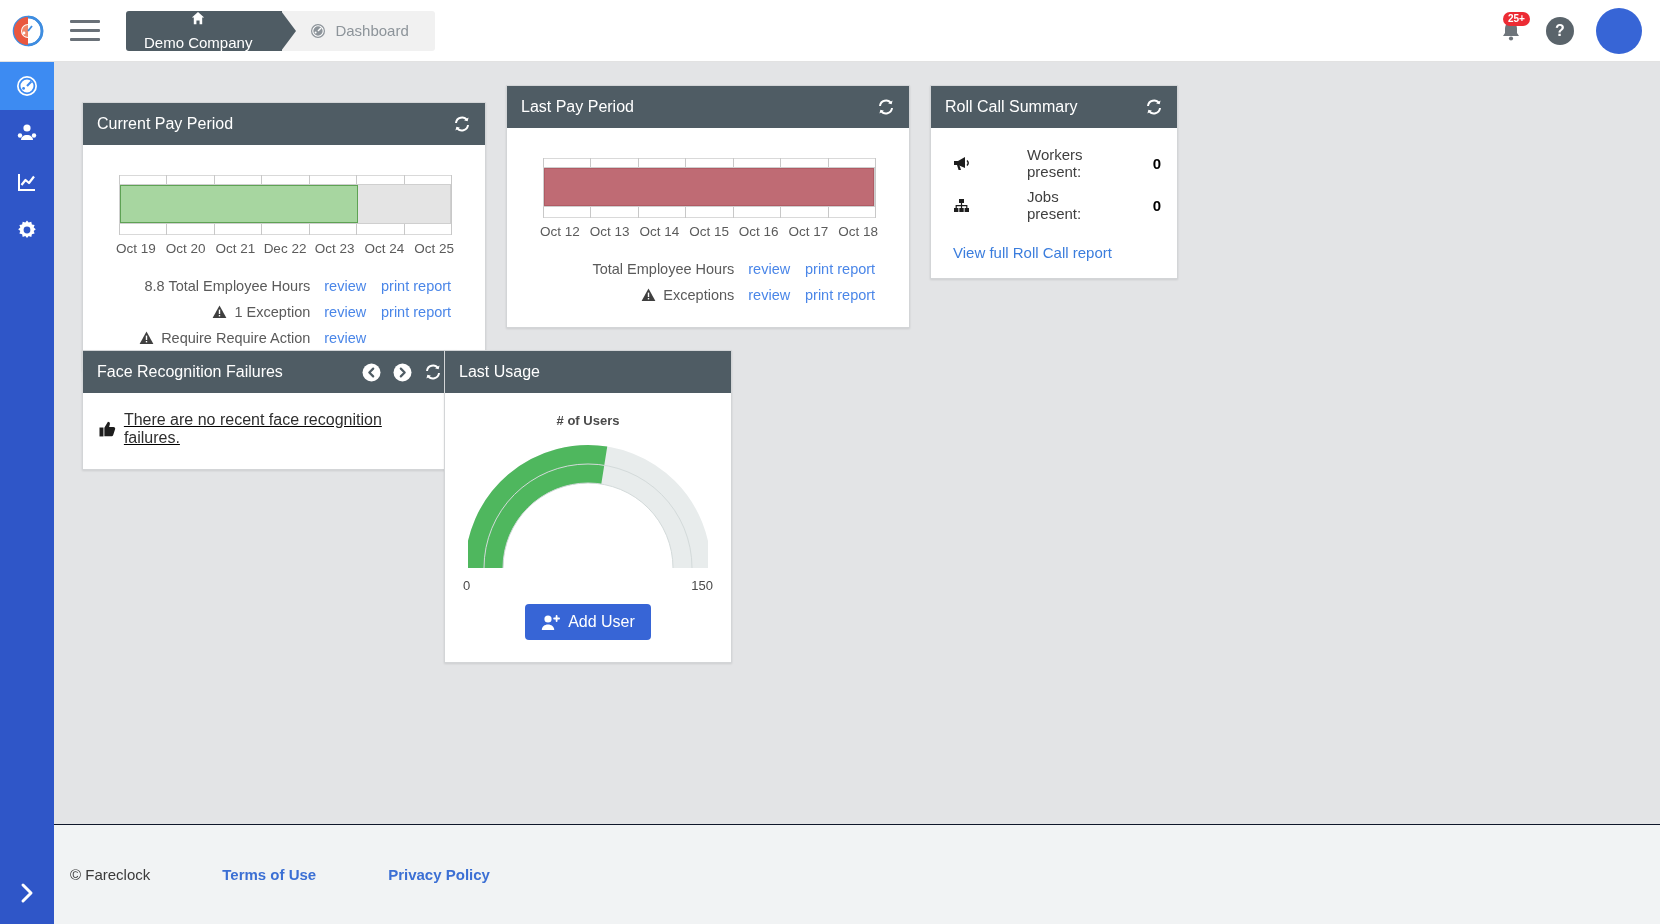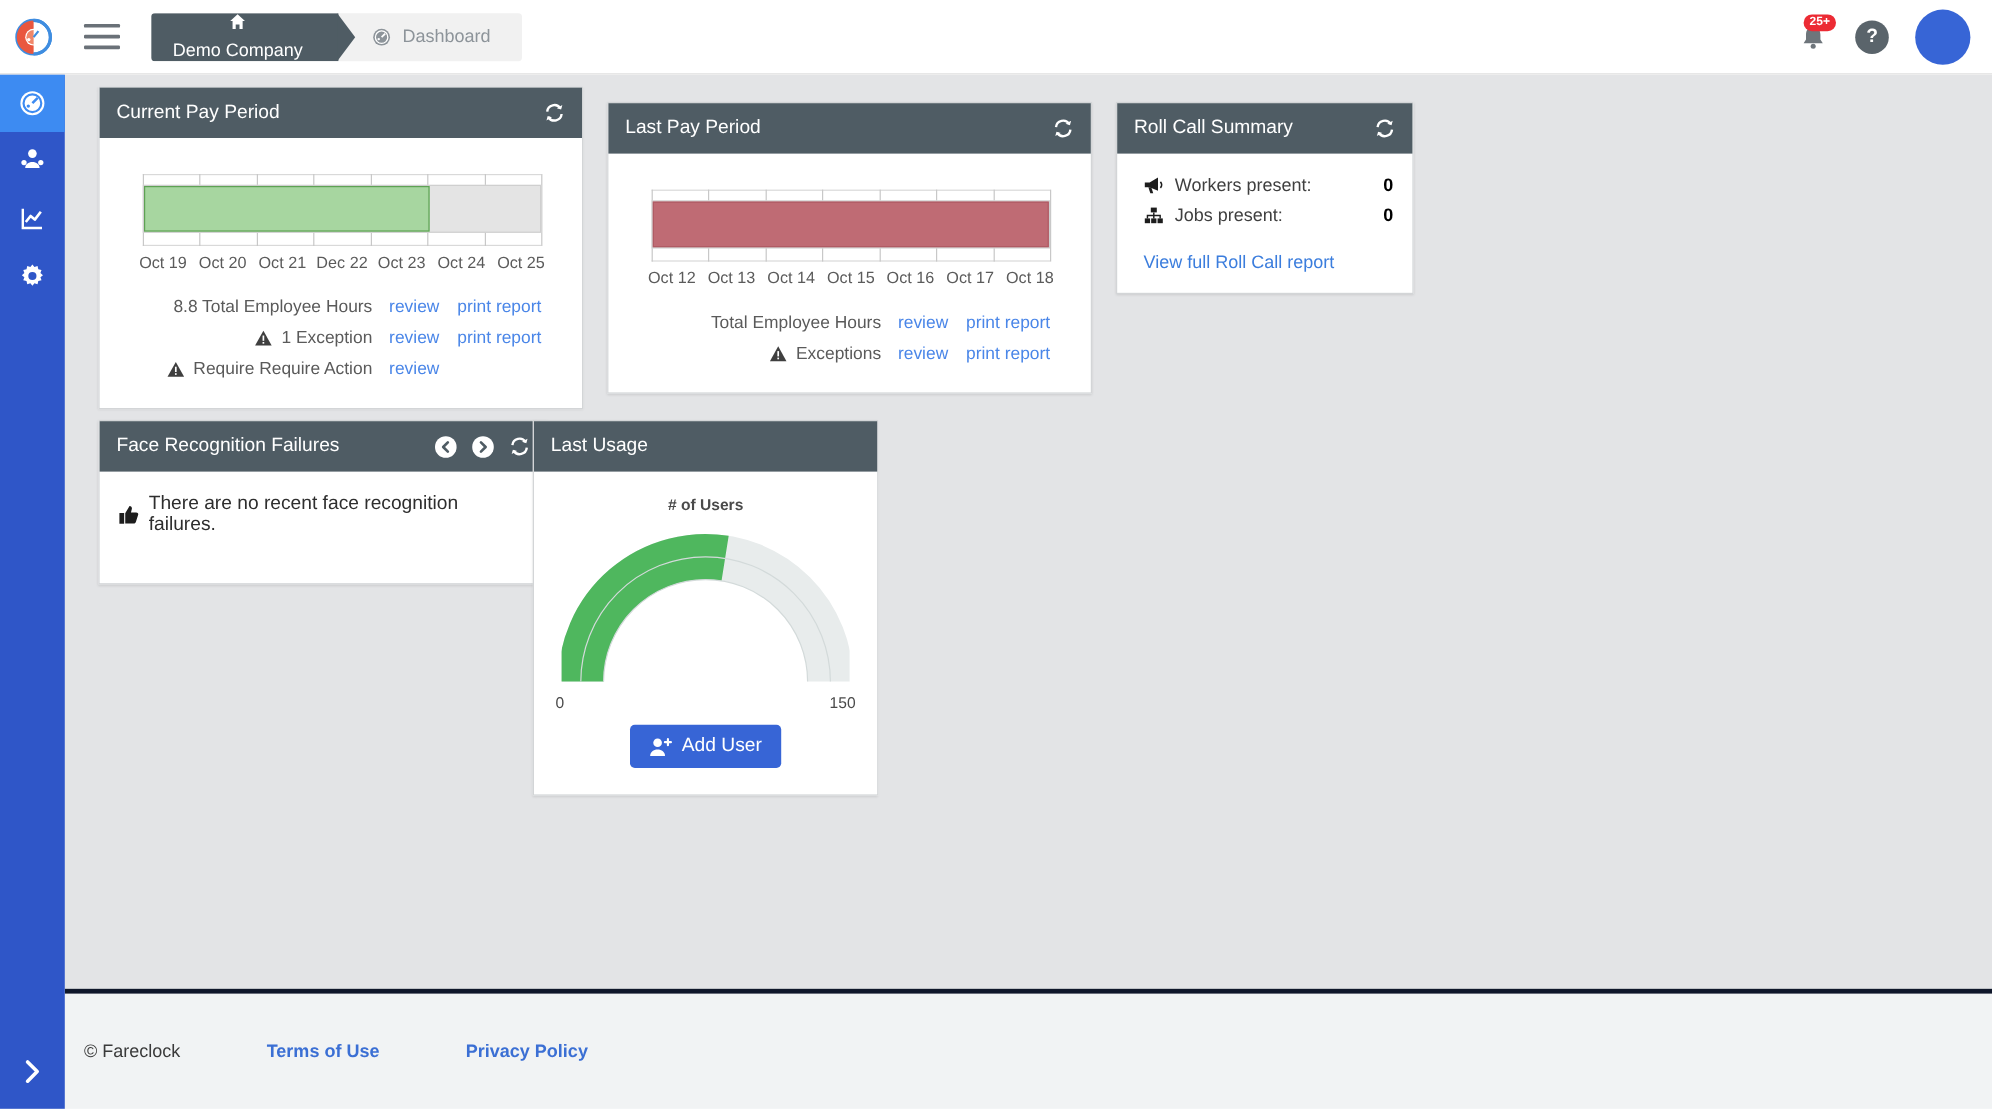--- a/index.html
+++ b/index.html
@@ -76,21 +76,21 @@
     color: #fff; font-size: 22px; font-weight: bold; cursor: pointer;
   }
 
   
   .content {
     position: absolute; left: 54px; top: 62px;
     width: 1606px; height: 762px; background: #e3e4e6; overflow: hidden;
   }
   .footer {
     position: absolute; left: 54px; top: 824px; width: 1606px; height: 100px;
-    background: #f1f3f4; border-top: 4px solid #0f172a;
+    background: #f1f3f4; border-top: 1px solid #0f172a;
     display: flex; align-items: center; gap: 72px; padding-left: 16px;
     font-size: 15px;
   }
   .footer .muted { color: #3a3a3a; }
   .footer a { color: #3b6fd4; text-decoration: none; cursor: pointer; font-weight: bold; }
 
   
   .card {
     position: absolute; background: #ffffff;
     border: 1px solid #d3d5d7; box-shadow: 0 1px 2px rgba(0,0,0,.10);
@@ -123,21 +123,21 @@
 
   .rows { margin-top: 22px; }
   .drow {
     display: flex; align-items: center; justify-content: flex-end;
     gap: 0; font-size: 14.5px; color: #5a5a5a; margin-bottom: 10px;
   }
   .drow .lbl { display: flex; align-items: center; gap: 7px; justify-content: flex-end; }
   .drow .lnk { color: #4a86e8; cursor: pointer; text-align: left; }
 
   
-  .rc-line { display: flex; align-items: center; font-size: 15px; color: #3f3f3f; margin-bottom: 8px; }
+  .rc-line { display: flex; align-items: center; font-size: 15px; color: #3f3f3f; margin-bottom: 8px; gap: 48px; }
   .rc-line .ic { width: 26px; display: flex; align-items: center; }
   .rc-line .nm { flex: 1; }
   .rc-line .val { font-weight: bold; color: #000; }
   .rc-link { color: #3b7ddd; font-size: 15px; margin-top: 14px; display: inline-block; cursor: pointer; }
 
   
   .gauge-title { text-align: center; font-size: 13px; font-weight: bold; color: #4a4a4a; margin-top: 14px; }
   .gauge-wrap { position: relative; width: 240px; height: 140px; margin: 16px auto 0; }
   .gauge-labels { position: relative; width: 250px; margin: 0 auto; font-size: 13px; color: #4a4a4a; }
   .gauge-labels .lo { position: absolute; left: 0; top: -6px; }
@@ -234,21 +234,21 @@
   </div>
   <div class="side-expand">
     <svg width="18" height="22" viewBox="0 0 18 22">
       <path d="M5 3 L13 11 L5 19" fill="none" stroke="#ffffff" stroke-width="3" stroke-linecap="round" stroke-linejoin="round"></path>
     </svg>
   </div>
 </div>
 
 <div class="content">
 
-  <div class="card" style="left:28px; top:10px; width:404px;">
+  <div class="card" style="left:28px; top:40px; width:404px;">
     <div class="card-head">
       <span class="title">Current Pay Period</span>
       <span class="head-icons">
         <span class="icon-btn">
           <svg width="18" height="18" viewBox="0 0 18 18">
             <path d="M3 8 A6 6 0 0 1 14 5.3" fill="none" stroke="#ffffff" stroke-width="2"></path>
             <path d="M15 10 A6 6 0 0 1 4 12.7" fill="none" stroke="#ffffff" stroke-width="2"></path>
             <path d="M15.6 2.6 L14.6 6.3 L11 5.2 Z" fill="#ffffff"></path>
             <path d="M2.4 15.4 L3.4 11.7 L7 12.8 Z" fill="#ffffff"></path>
           </svg>
@@ -443,21 +443,21 @@
         <span class="icon-btn">
           <svg width="18" height="18" viewBox="0 0 18 18">
             <path d="M3 8 A6 6 0 0 1 14 5.3" fill="none" stroke="#ffffff" stroke-width="2"></path>
             <path d="M15 10 A6 6 0 0 1 4 12.7" fill="none" stroke="#ffffff" stroke-width="2"></path>
             <path d="M15.6 2.6 L14.6 6.3 L11 5.2 Z" fill="#ffffff"></path>
             <path d="M2.4 15.4 L3.4 11.7 L7 12.8 Z" fill="#ffffff"></path>
           </svg>
         </span>
       </span>
     </div>
-    <div class="card-body" style="padding:10px 14px 29px;">
+    <div class="card-body" style="padding:10px 14px 12px;text-decoration:underline;">
       <div class="fr-msg">
         <svg width="17" height="16" viewBox="0 0 17 16">
           <rect x="0.5" y="6.5" width="4" height="9" fill="#1d1d1d"></rect>
           <path d="M5.4 6.8 L9 0.6 c1.7 0 2.3 1.3 1.9 2.8 L10.2 6 h4.4 c1.3 0 2 1 1.6 2.2 l-1.8 5.6 c-0.3 1 -1.1 1.6 -2.2 1.6 H5.4 Z" fill="#1d1d1d"></path>
         </svg>
         <span>There are no recent face recognition failures.</span>
       </div>
     </div>
   </div>
 

